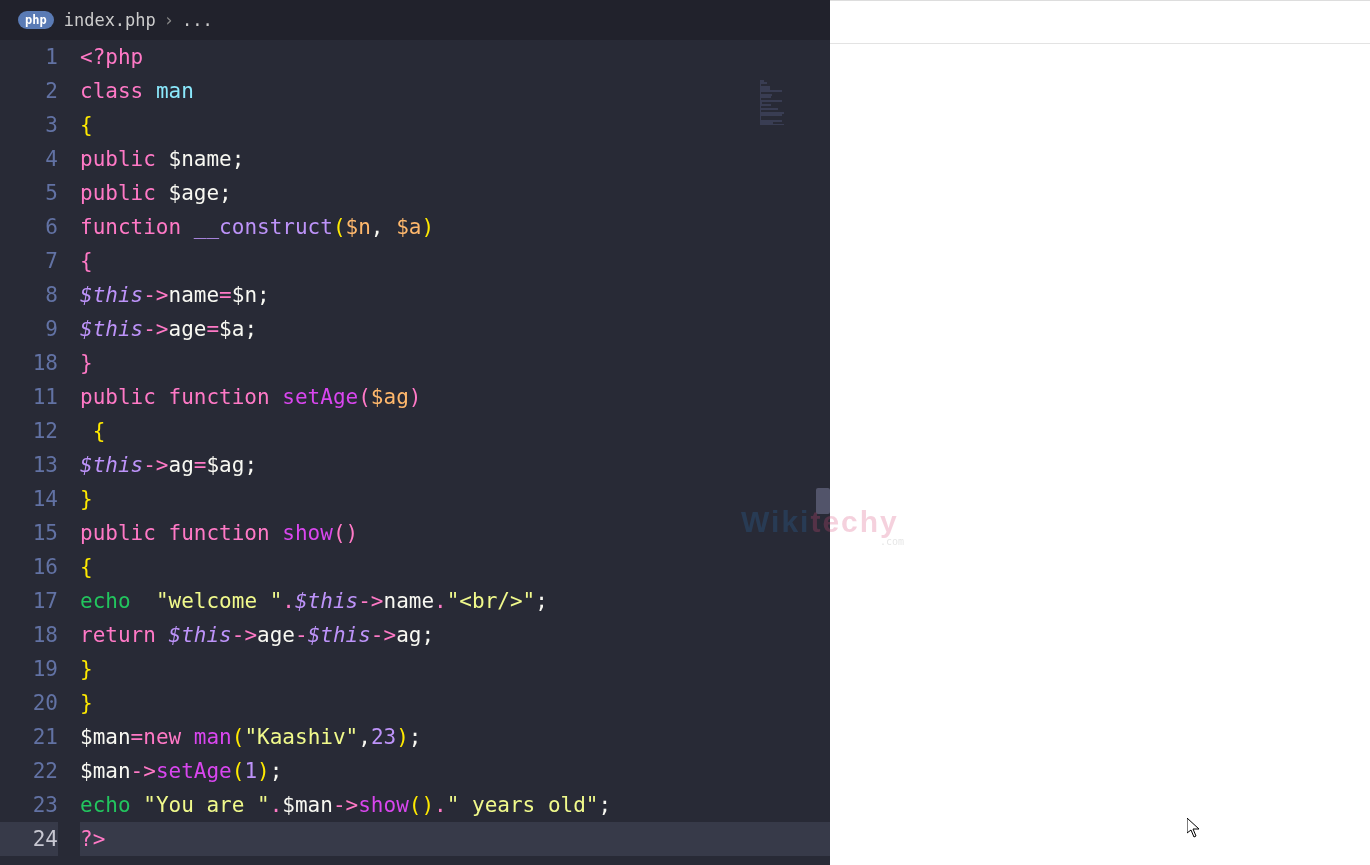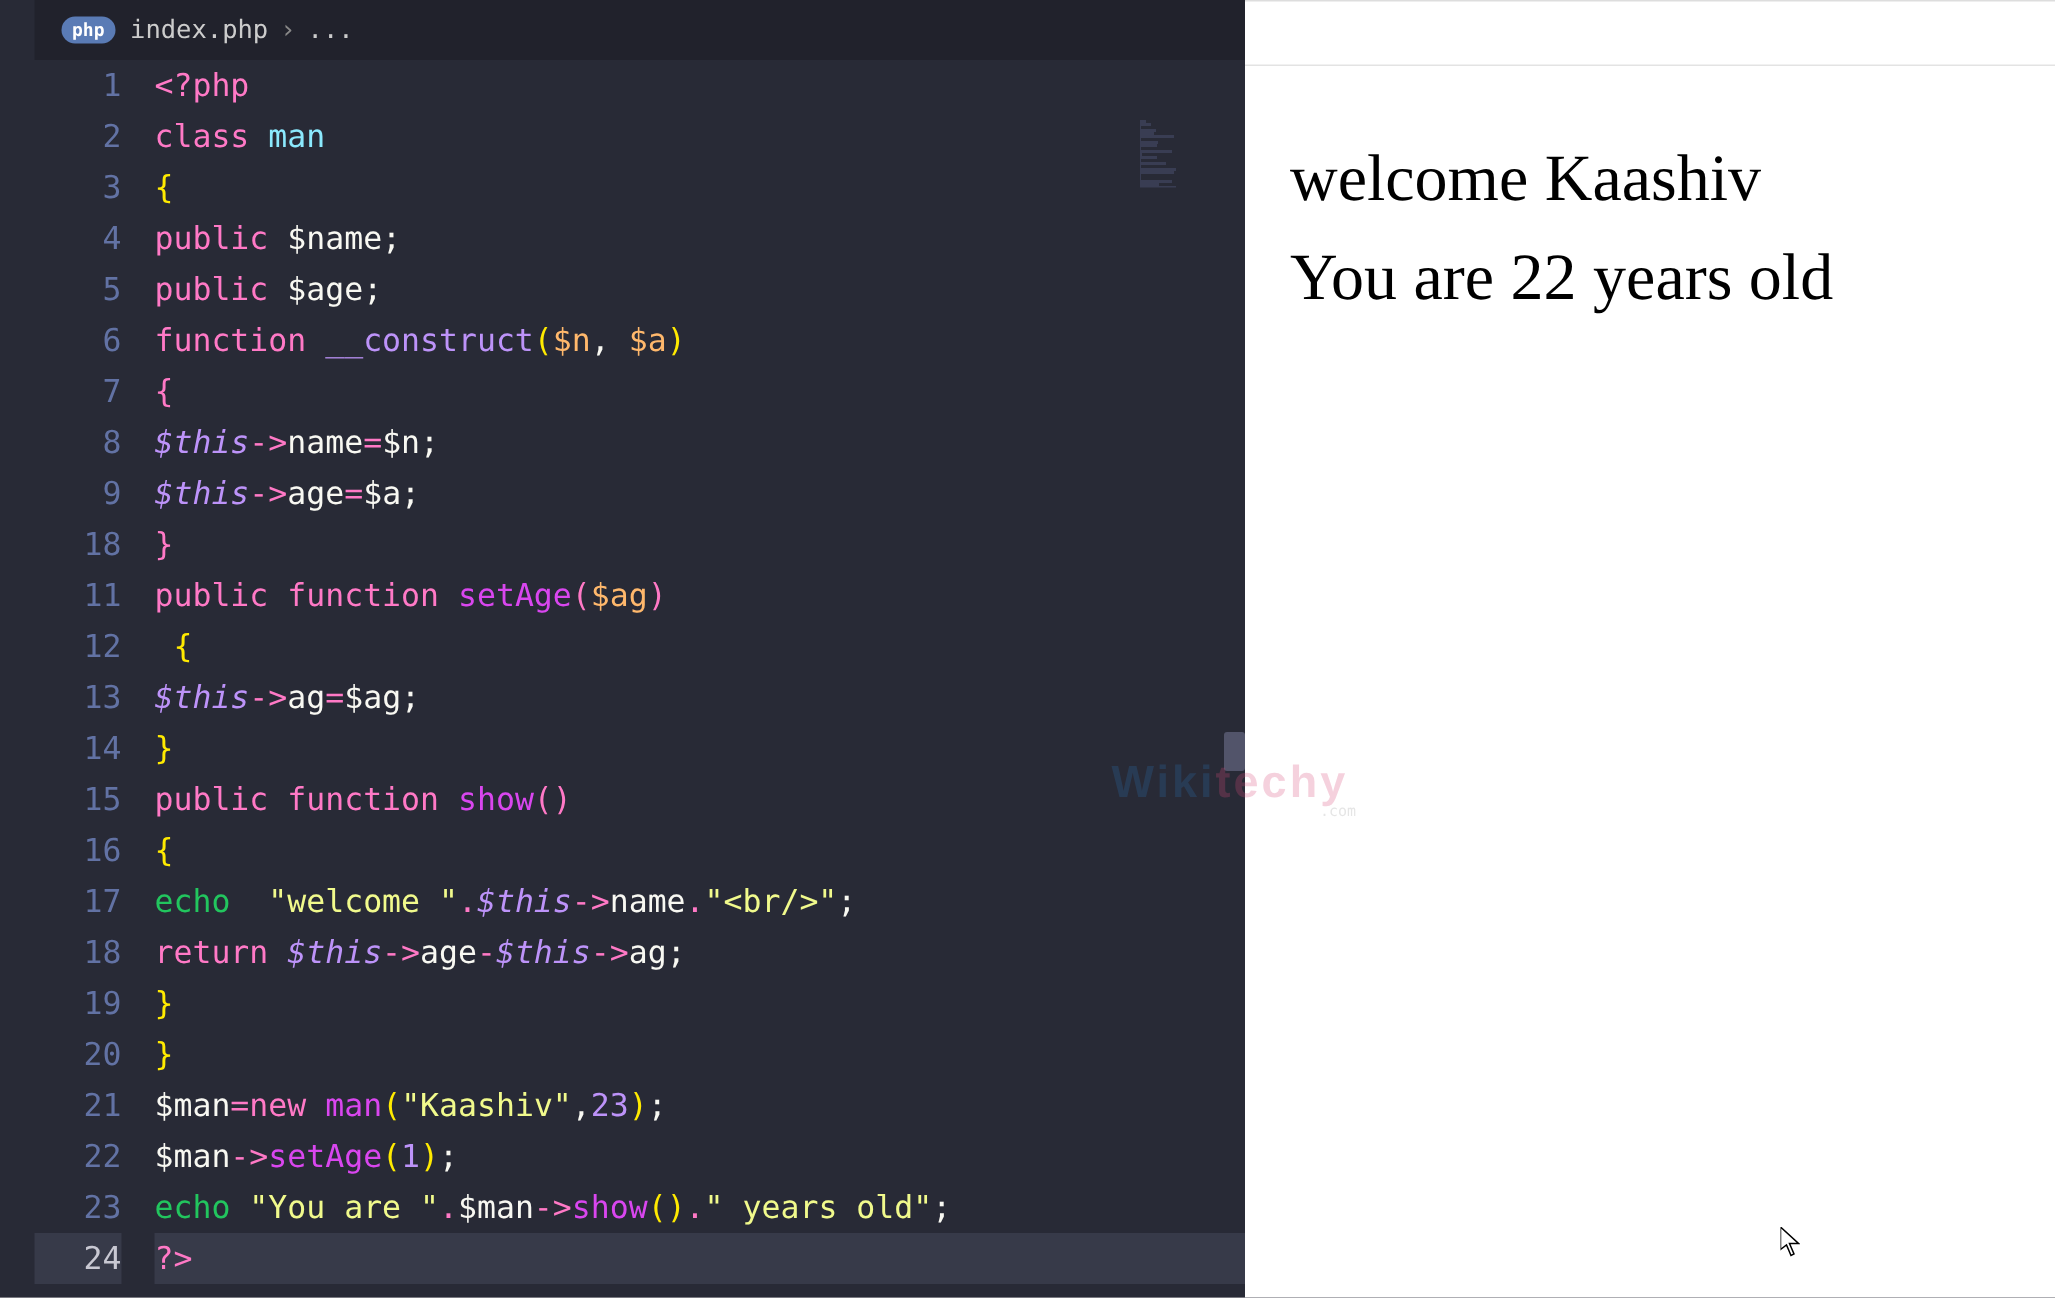--- a/index.html
+++ b/index.html
@@ -13,21 +13,20 @@
   position: relative;
 }
 .editor-pane {
   width: 830px;
   height: 865px;
   background: #282a36;
   display: flex;
   flex-direction: column;
   position: relative;
   overflow: hidden;
-  padding-left: 23px;
 }
 .tab-bar {
   height: 40px;
   background: #21222c;
   display: flex;
   align-items: center;
   padding-left: 18px;
   color: #ccc;
   font-size: 17px;
 }
@@ -218,24 +217,20 @@
         <div class="mline" style="width: 54px;"></div>
         <div class="mline" style="width: 32px;"></div>
         <div class="mline" style="width: 60px;"></div>
       </div>
     <div class="scroll-thumb"></div>
   </div>
 </div>
 
 <div class="browser-pane">
   <div class="browser-topline"></div>
-  <div class="browser-content">
-    <div>welcome Kaashiv</div>
-    <div>You are 22 years old</div>
-  </div>
 </div>
 
 <div class="watermark">
   <span class="w1">Wiki</span><span class="w2">techy</span>
 </div>
 <div class="watermark-sub">.com</div>
 
 <svg class="cursor-arrow" viewBox="0 0 13 20">
   <path d="M0 0 L0 15 L4 12 L7 19 L9 18 L6 11 L12 11 Z" fill="#fff" stroke="#000" stroke-width="1"></path>
 </svg>

